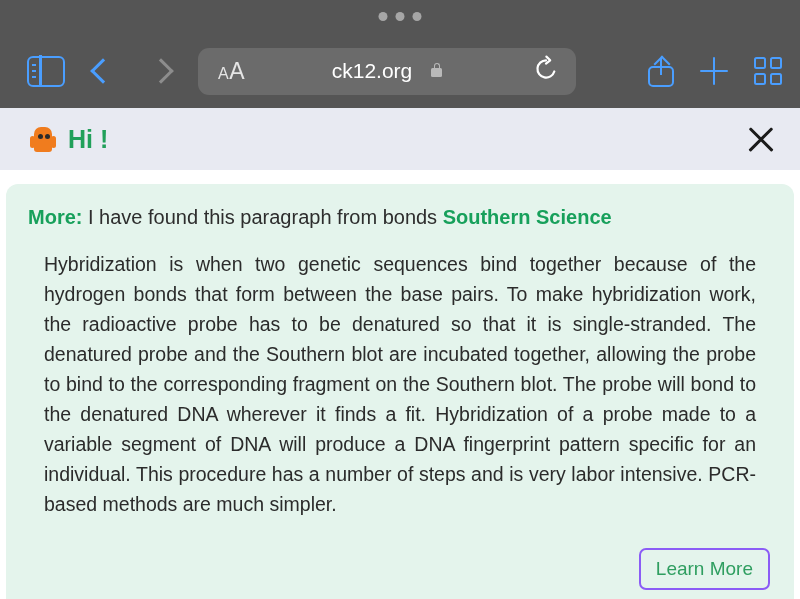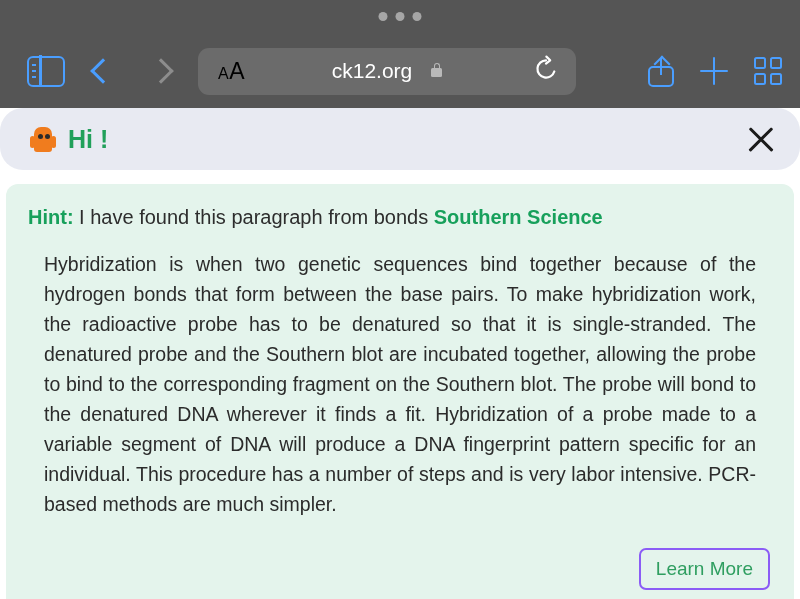--- a/index.html
+++ b/index.html
@@ -121,21 +121,21 @@
     border-radius: 11px;
     display: flex;
     align-items: center;
     position: relative;
     margin: 0 8px;
     max-width: 378px;
   }
   .aa-label {
     position: absolute;
     left: 20px;
-    color: #000000;
+    color: #e5e5e5;
     letter-spacing: 0.5px;
   }
   .aa-label .small { font-size: 16px; }
   .aa-label .big { font-size: 23px; }
   .url-center {
     flex: 1;
     display: flex;
     align-items: center;
     justify-content: center;
     gap: 19px;
@@ -227,21 +227,20 @@
   }
 
   
   .greet-bar {
     height: 62px;
     background: #e8eaf2;
     display: flex;
     align-items: center;
     padding: 0 22px 0 30px;
     box-sizing: border-box;
-    border-radius: 23px;
   }
   .mascot {
     width: 26px; height: 25px;
     position: relative;
     flex: none;
     margin-right: 12px;
   }
   .mascot .body {
     position: absolute;
     left: 4px; top: 0;
@@ -403,17 +402,17 @@
     <span class="eye r"></span>
   </span>
   <span class="greet-text">Hi !</span>
   <span class="close-btn"></span>
 </div>
 
 <div class="gap-white"></div>
 
 <div class="card">
   <div class="hint-line">
-    <span class="hint-label">Hint:</span><span> I have found this paragraph from bonds </span><span class="lesson-name">Southern Science</span>
+    <span class="hint-label">More:</span><span> I have found this paragraph from bonds </span><span class="lesson-name">Southern Science</span>
   </div>
   <p class="paragraph">Hybridization is when two genetic sequences bind together because of the hydrogen bonds that form between the base pairs. To make hybridization work, the radioactive probe has to be denatured so that it is single-stranded. The denatured probe and the Southern blot are incubated together, allowing the probe to bind to the corresponding fragment on the Southern blot. The probe will bond to the denatured DNA wherever it finds a fit. Hybridization of a probe made to a variable segment of DNA will produce a DNA fingerprint pattern specific for an individual. This procedure has a number of steps and is very labor intensive. PCR-based methods are much simpler.</p>
   <button class="learn-more">Learn More</button>
 </div>
 
 </body></html>

